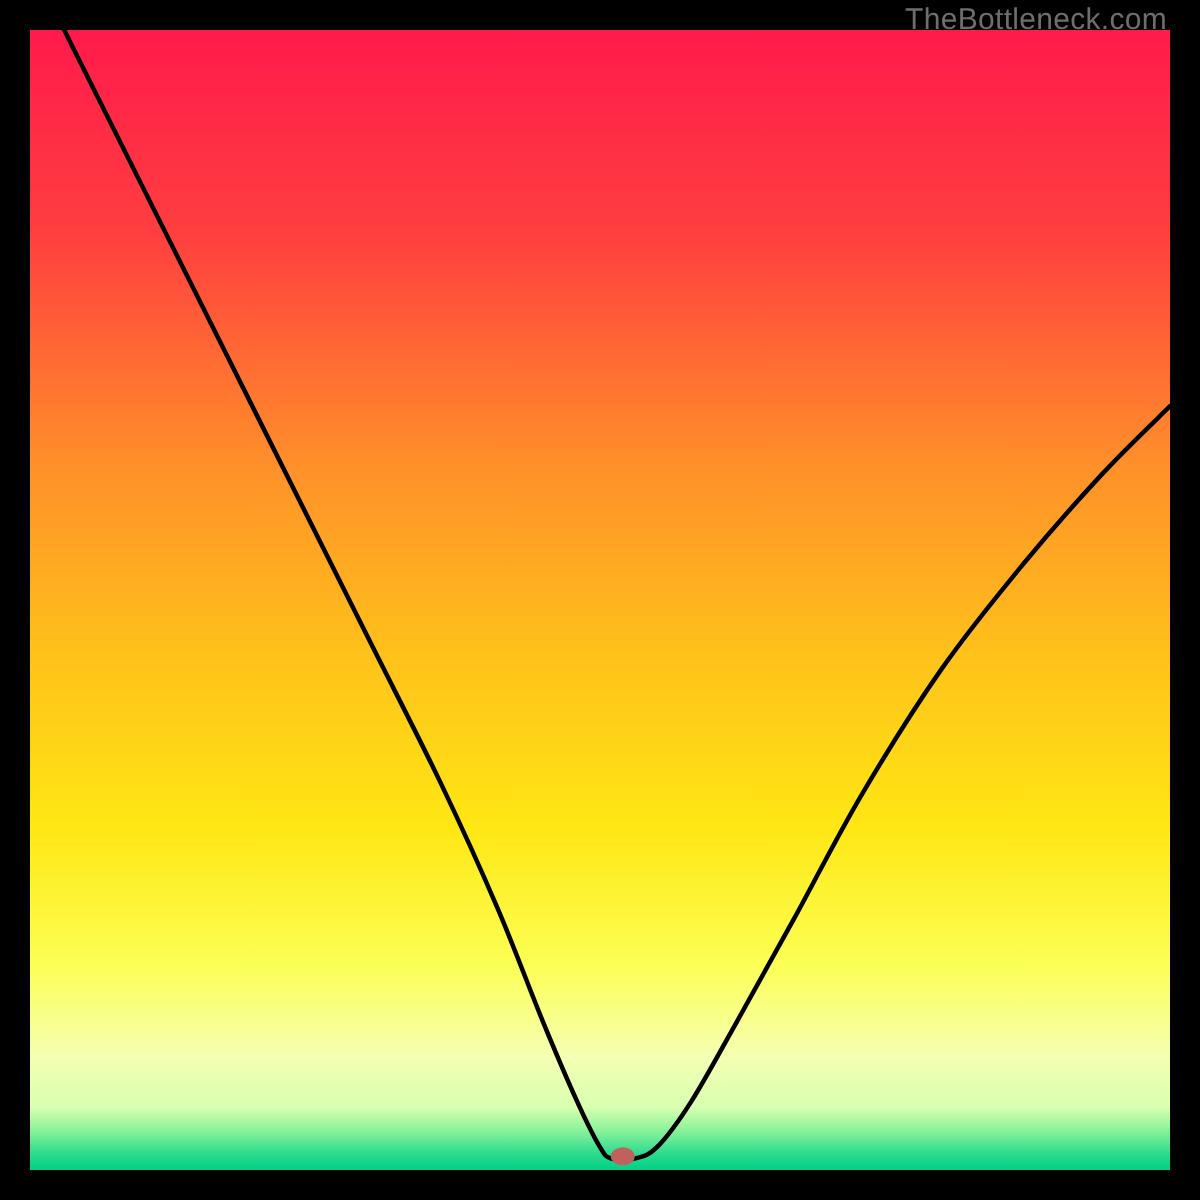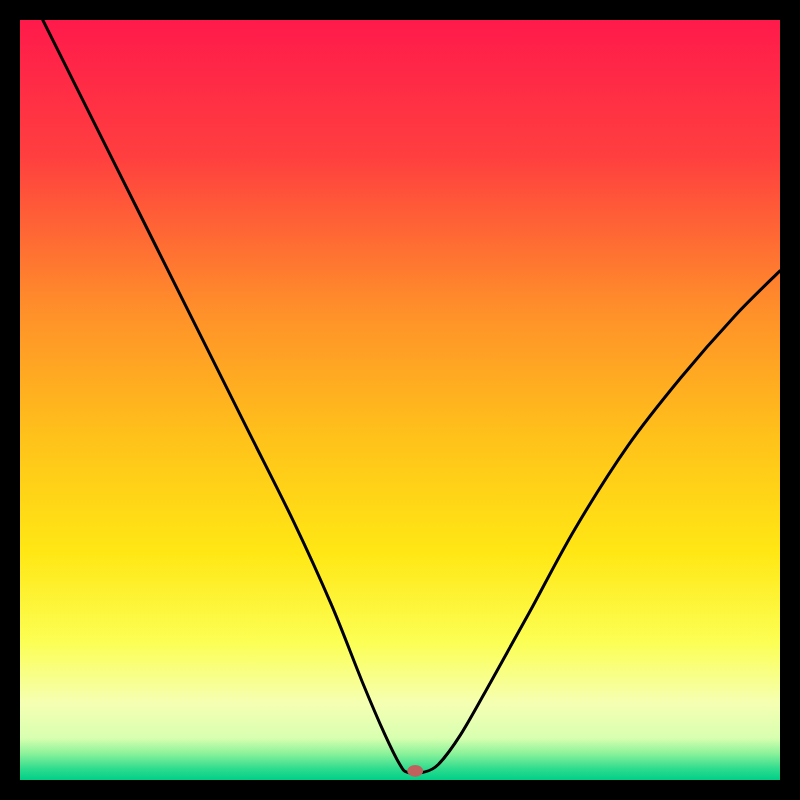--- a/index.html
+++ b/index.html
@@ -70,13 +70,14 @@
       </defs>
       <rect x="0" y="0" width="760" height="760" fill="url(#bg-grad)"></rect>
     </svg>
 
     <svg class="curve-svg" viewBox="0 0 760 760" preserveAspectRatio="none">
       <path id="bottleneck-path" fill="none" stroke="#000000" stroke-width="3" stroke-linejoin="round" stroke-linecap="round" d="M 22.80 0.00 C 27.87 10.13, 41.80 38.00, 53.20 60.80 C 64.60 83.60, 77.27 108.93, 91.20 136.80 C 105.13 164.67, 121.60 197.60, 136.80 228.00 C 152.00 258.40, 167.20 288.80, 182.40 319.20 C 197.60 349.60, 212.80 380.00, 228.00 410.40 C 243.20 440.80, 259.67 472.47, 273.60 501.60 C 287.53 530.73, 300.20 558.60, 311.60 585.20 C 323.00 611.80, 333.13 639.67, 342.00 661.20 C 350.87 682.73, 358.47 700.47, 364.80 714.40 C 371.13 728.33, 376.20 738.47, 380.00 744.80 C 383.80 751.13, 383.80 751.13, 387.60 752.40 C 391.40 753.67, 397.73 753.67, 402.80 752.40 C 407.87 751.13, 411.67 751.13, 418.00 744.80 C 424.33 738.47, 431.93 728.33, 440.80 714.40 C 449.67 700.47, 459.80 681.47, 471.20 661.20 C 482.60 640.93, 495.27 618.13, 509.20 592.80 C 523.13 567.47, 538.33 537.07, 554.80 509.20 C 571.27 481.33, 590.27 450.93, 608.00 425.60 C 625.73 400.27, 643.47 378.73, 661.20 357.20 C 678.93 335.67, 697.93 314.13, 714.40 296.40 C 730.87 278.67, 752.40 258.40, 760.00 250.80 "></path>
       <ellipse id="min-marker" rx="8" ry="6" cx="395.20" cy="750.88" fill="#c0615e"></ellipse>
     </svg>
   </div>
 
+  <div class="watermark">TheBottleneck.com</div>
 </div>
 
 </body></html>

